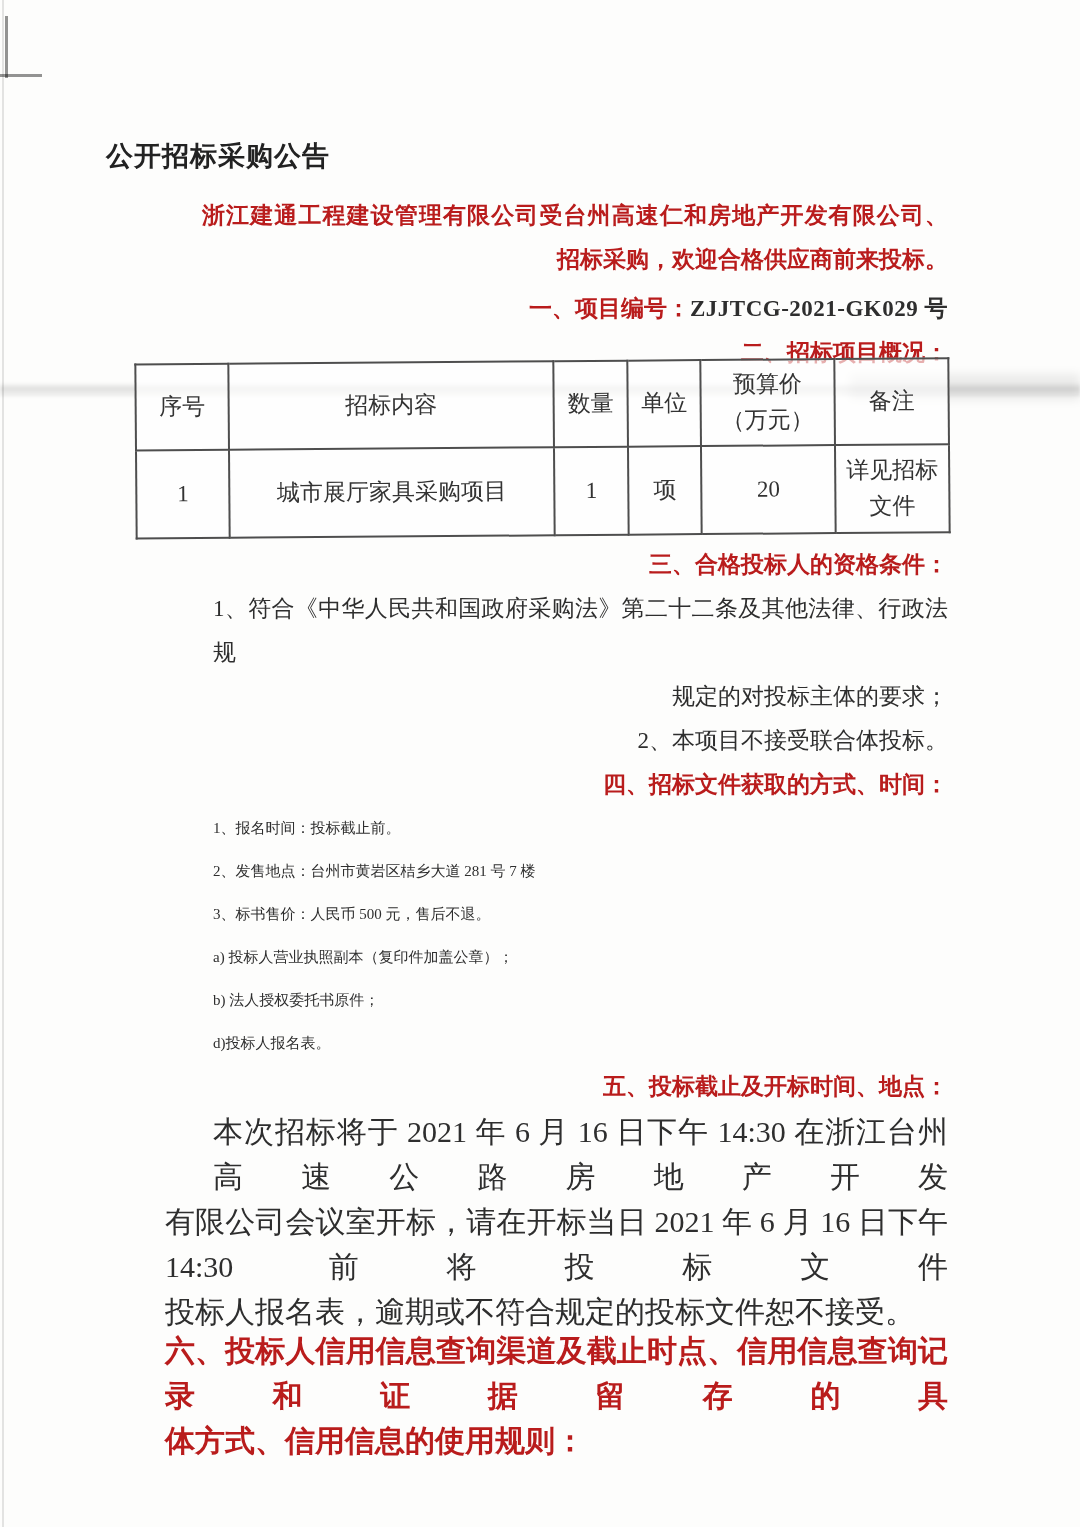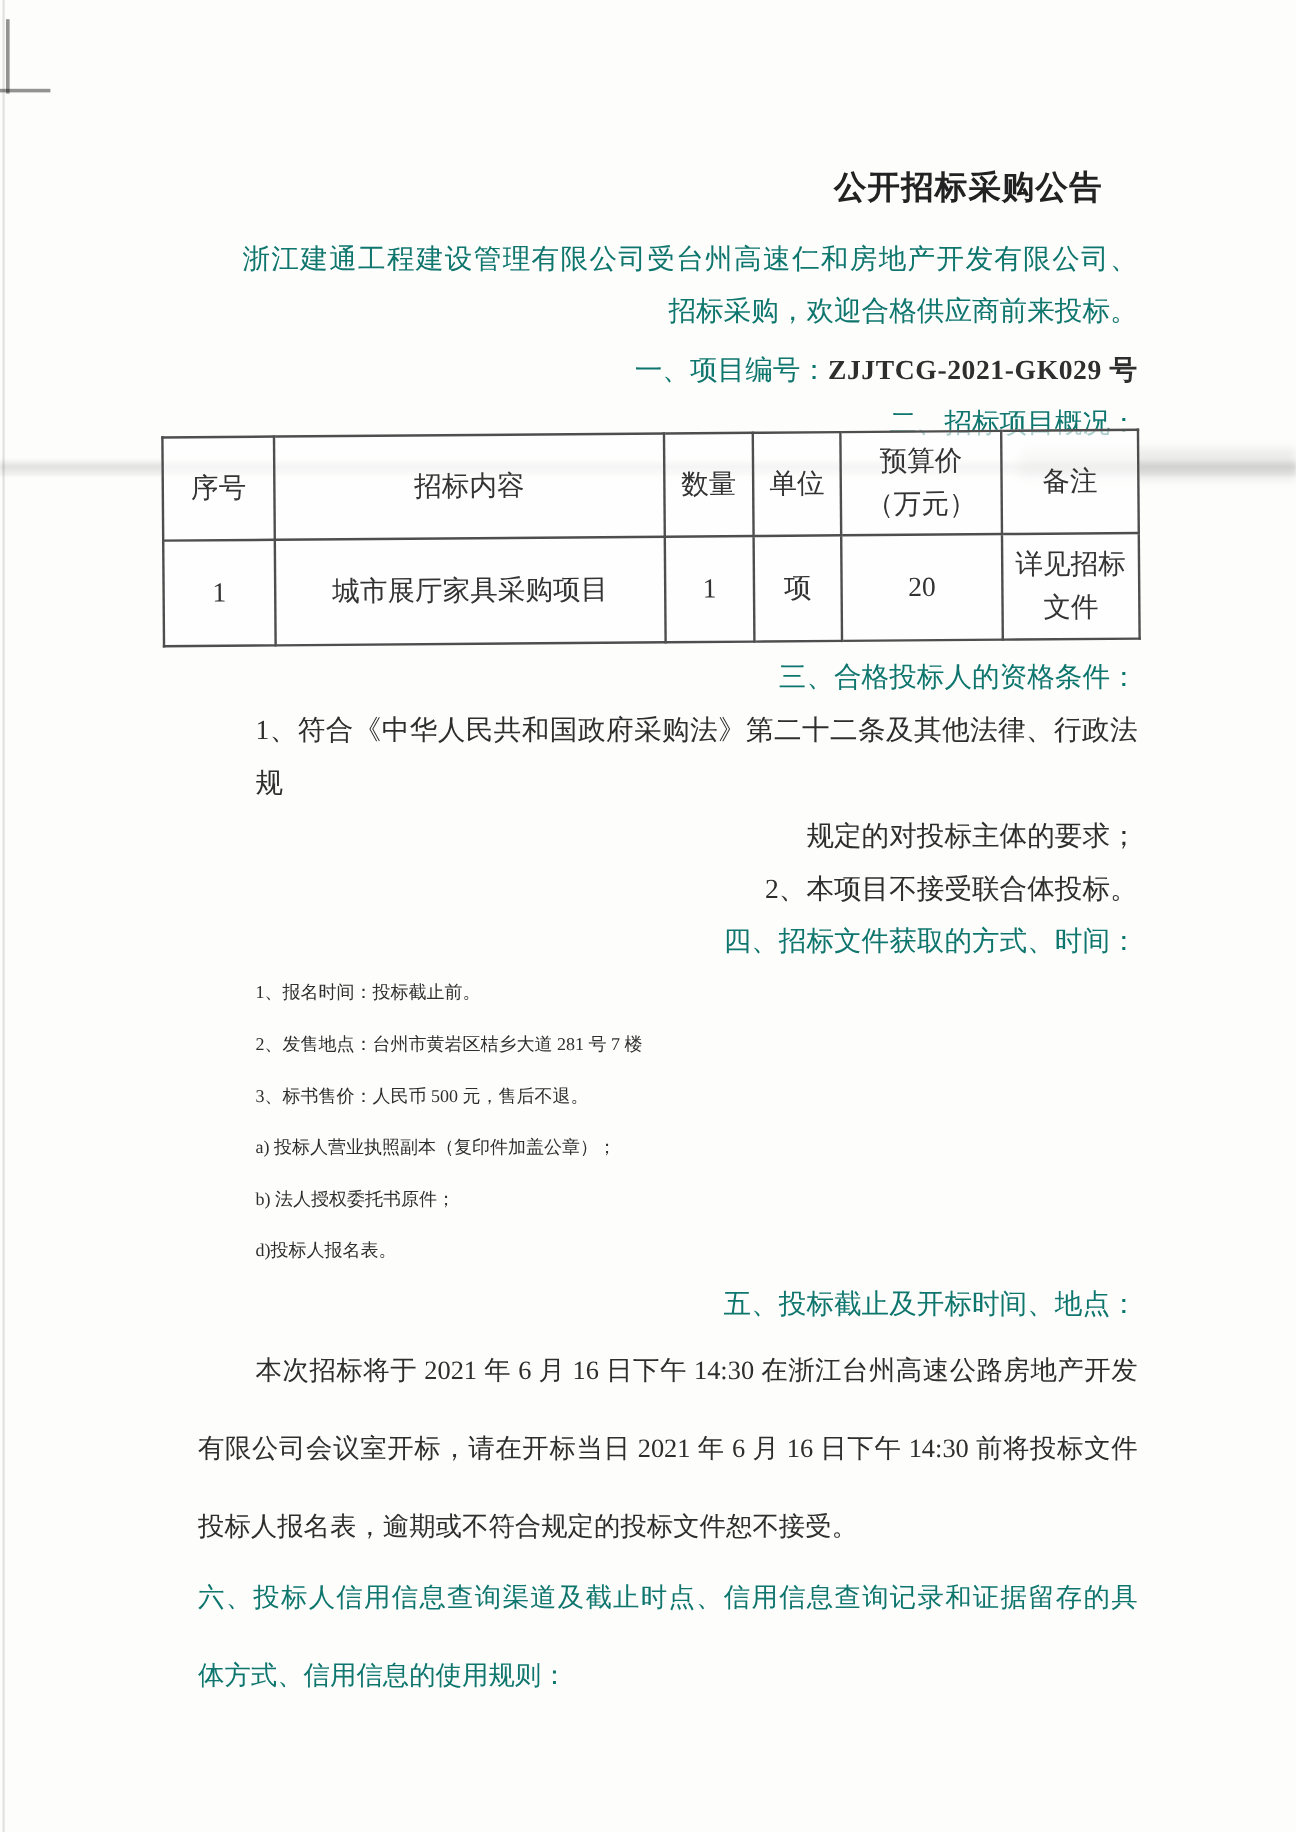--- a/index.html
+++ b/index.html
@@ -20,29 +20,29 @@
   .seam        { position:absolute; left:0; top:382px; width:1080px; height:15px;
                  background:linear-gradient(to bottom, rgba(0,0,0,0) 0%, rgba(0,0,0,0.11) 45%, rgba(0,0,0,0.03) 100%);
                  filter:blur(1px); }
   .seam-blotch { position:absolute; right:0; top:374px; width:230px; height:26px;
                  background:rgba(0,0,0,0.07); filter:blur(4px); }
 
   .content { position:relative; padding:134px 132px 0 135px; }
 
   .doc-title {
     position:relative; left:-29px;
-    text-align:right;
+    text-align:left;
     font-size:27px; font-weight:700; color:#222;
     line-height:44px; letter-spacing:1px;
     margin-bottom:16px;
   }
   .ln   { font-size:23px; line-height:44px;text-align:right; }
   .ln43 { font-size:15px; line-height:43px; }
-  .ln45 { font-size:22px; line-height:65px; }
-  .bold { font-weight:400; color:#0f766e; }
+  .ln45 { font-size:30px; line-height:45px; }
+  .bold { font-weight:700; color:#b91c1c; }
   .indent-intro { padding-left:67px; }   
   .indent-sec   { padding-left:30px; }   
   .indent-item  { padding-left:78px; }   
   .fill { text-align:justify; text-align-last:justify; }
   .code { font-weight:700; letter-spacing:0.5px; }
 
   .sec1 { margin-top:5px; }
 
   .table-wrap { margin-top:-14px; transform:rotate(-0.45deg); transform-origin:40% 50%; }
   table.bid {

